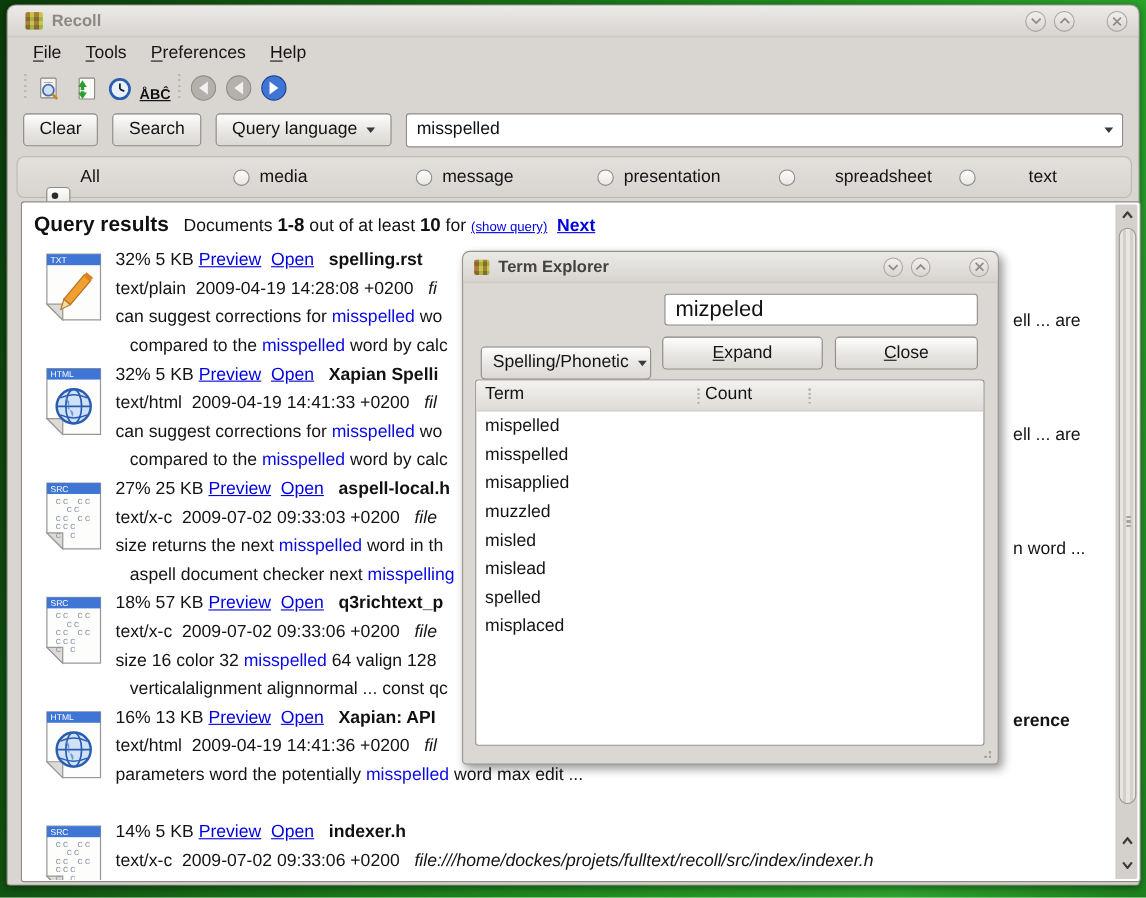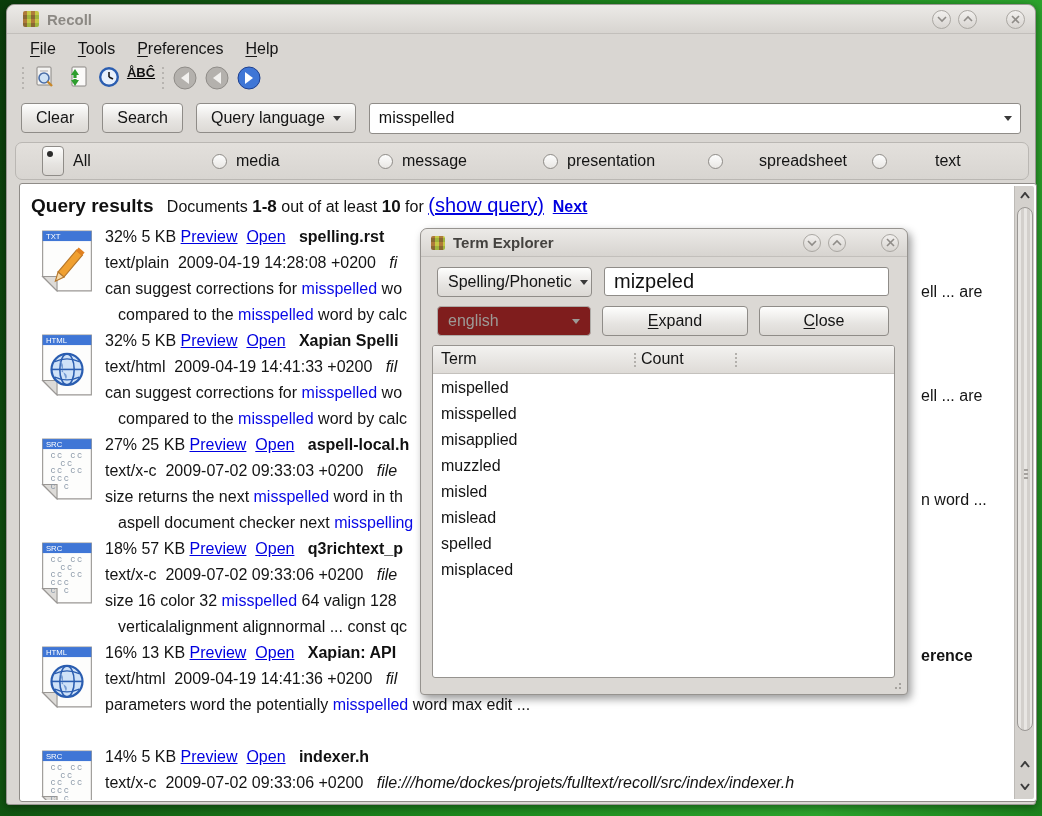--- a/index.html
+++ b/index.html
@@ -40,21 +40,21 @@
     display:flex; align-items:center; padding-left:14px; gap:4px; }
   .menu-item { font-size:16px; color:#141414; padding:2px 9px; }
   .menu-item u { text-decoration:underline; text-underline-offset:2px; }
 
   
   .toolbar { position:absolute; left:0; top:57px; right:0; height:34px;
     display:flex; align-items:center; padding-left:10px; }
   .tsep { width:6px; height:24px; margin:0 3px;
     background:repeating-linear-gradient(#b7b4b0 0 2px,transparent 2px 5px);
     background-size:2px 100%; background-repeat:no-repeat; background-position:center; }
-  .tbtn { width:32px; height:28px; display:flex; align-items:flex-start; justify-content:center;text-decoration:underline; }
+  .tbtn { width:32px; height:28px; display:flex; align-items:flex-end; justify-content:center;text-decoration:underline; }
   .abc-glyph { font-size:13px; font-weight:bold; color:#111; letter-spacing:0; }
 
   
   .searchrow { position:absolute; left:0; top:92px; right:0; height:42px;
     display:flex; align-items:center; padding:0 14px; gap:13px; }
   .btn {
     background:linear-gradient(#fefefd,#e6e4e1 60%,#dcd9d5);
     border:1px solid #8f8c88; border-radius:4px;
     font-size:16px; color:#141414; padding:4px 14px; height:30px;
     display:flex; align-items:center; justify-content:center; white-space:pre;
@@ -79,21 +79,21 @@
   .radio-label { font-size:16px; color:#141414; }
 
   
   .results-frame { position:absolute; left:12px; top:178px; width:1018px; height:619px;
     background:#fff; border:1px solid #8f8c88; border-radius:3px; }
   .results-clip { position:absolute; left:1px; top:1px; width:994px; height:615px; overflow:hidden; background:#fff; }
   .results-header { position:absolute; left:10px; top:9px; white-space:pre; }
   .h-title { font-size:19px; font-weight:bold; color:#111; }
   .h-plain { font-size:16px; color:#111; }
   .h-bold { font-size:17px; font-weight:bold; color:#111; }
-  .h-link { font-size:20px; color:#0000e0; text-decoration:underline; }
+  .h-link { font-size:12px; color:#0000e0; text-decoration:underline; }
   .h-link-bold { font-size:16px; font-weight:bold; color:#0000e0; text-decoration:underline; }
 
   .r-item { position:absolute; left:0; width:980px; }
   .r-icon { position:absolute; left:20px; top:2px; }
   .r-lines { position:absolute; left:84px; top:0; }
   .r-line { height:26px; font-size:16px; color:#141414; white-space:pre; }
   .r-line.indent { padding-left:13px; }
   .seg-plain { color:#141414; }
   .seg-title { font-weight:bold; color:#111; }
   .seg-link { color:#0000e0; text-decoration:underline; }
@@ -115,21 +115,21 @@
 
   
   .dlg { position:absolute; left:420px; top:228px; width:488px; height:467px;
     background:#dbd8d4; border:1px solid #96938f; border-radius:7px 7px 4px 4px;
     box-shadow:3px 4px 9px rgba(0,0,0,.4); z-index:10; }
   .dlg .titlebar { height:28px; border-radius:7px 7px 0 0; padding:0 8px; }
   .dlg .app-icon { width:14px; height:14px; margin:0 8px 0 2px; }
   .dlg-row1 { position:absolute; left:16px; top:38px; right:18px; height:30px; display:flex; gap:12px; }
   .dlg-row2 { position:absolute; left:16px; top:77px; right:18px; height:30px; display:flex; gap:11px; }
   .sel { background:linear-gradient(#fefefd,#e6e4e1 60%,#dcd9d5); border:1px solid #8f8c88; border-radius:4px;
-    font-size:16px; color:#141414; display:flex; align-items:center; padding:0 10px; height:30px; justify-content:space-between; }
+    font-size:16px; color:#141414; display:flex; align-items:center; padding:0 10px; height:30px; justify-content:space-between;margin-top:48px; }
   .sel.disabled { background:#7f1d1d; color:#9d9a96; border-color:#aeaba7; }
   .sel.disabled .dd-arrow { border-top-color:#9d9a96; }
   .dlg-input { flex:1; height:29px; background:#fff; border:1px solid #8f8c88; border-radius:3px; }
   .dlg-input input { border:none; outline:none; width:100%; height:100%; font-size:20px; padding:0 9px;
     font-family:"Liberation Sans",sans-serif; background:transparent; color:#111; }
   .accel-btn { min-width:130px; }
   .accel-btn u { text-decoration:underline; text-underline-offset:2px; }
 
   .term-table { position:absolute; left:11px; top:116px; width:463px; height:333px;
     background:#fff; border:1px solid #96938f; border-radius:3px; overflow:hidden; }

